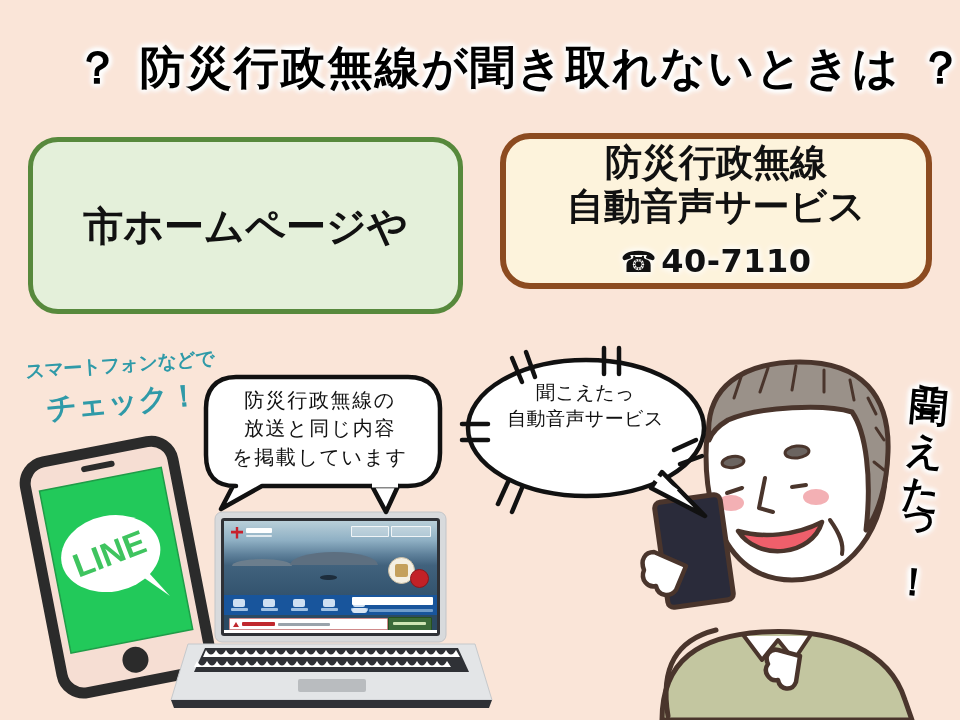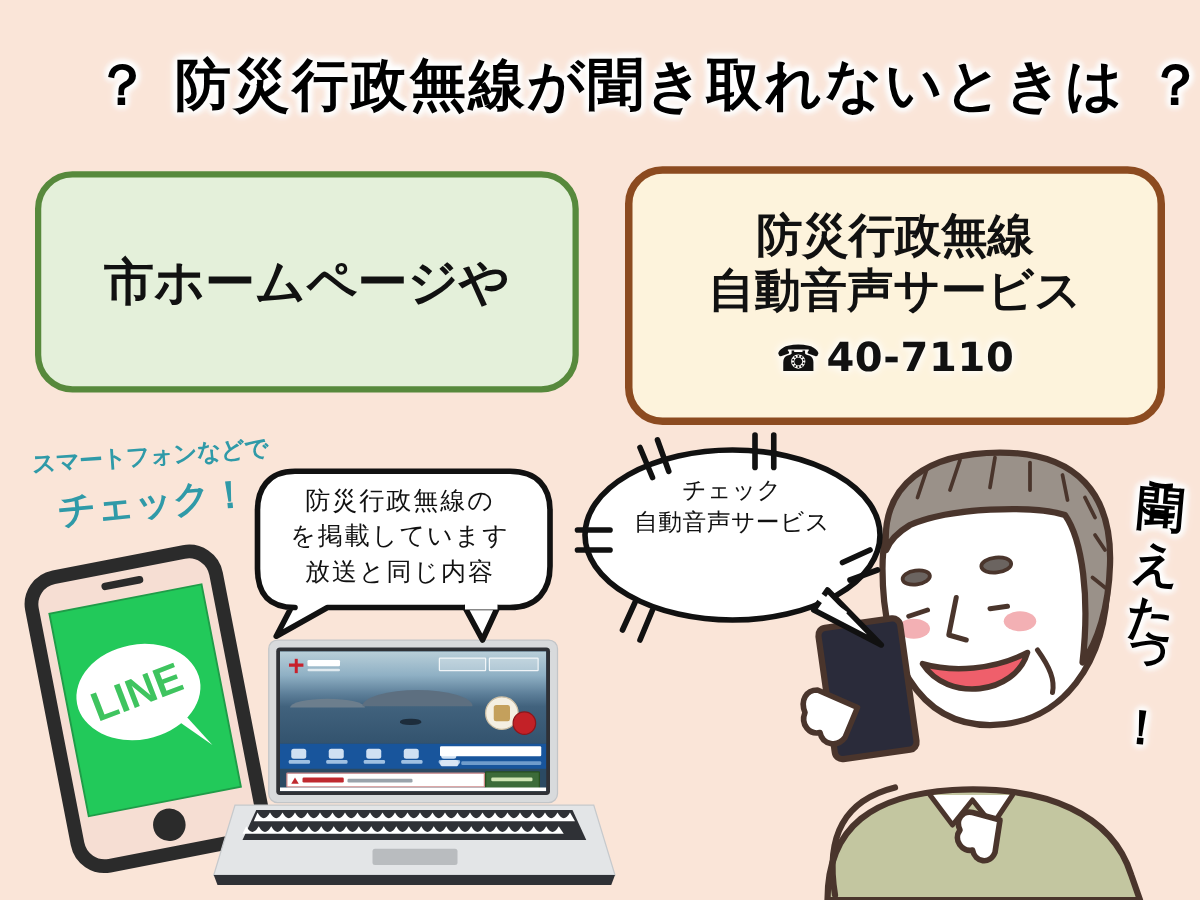--- a/index.html
+++ b/index.html
@@ -60,21 +60,21 @@
   #card-web {
     left: 28px;  top: 137px;
     width: 435px; height: 177px;
     background: #e4f0da;
     border: 5px solid #57893c;
   }
   #card-web .line { font-size: 40px; line-height: 1.30; letter-spacing: 0px; }
 
   #card-phone {
     left: 500px; top: 133px;
-    width: 432px; height: 207px;
+    width: 432px; height: 156px;
     background: #fdf3dc;
     border: 6px solid #8c4b20;
   }
   #card-phone .line { font-size: 37px; line-height: 1.18; }
   #card-phone .tel {
     font-size: 32px;
     letter-spacing: 0.5px;
     margin-top: 14px;
     text-shadow: 0 0 6px #fff, 0 0 9px #fff;
   }
@@ -432,24 +432,24 @@
     </div>
   </div>
 
   <div id="handwrite">
     <span class="hw1">スマートフォンなどで</span>
     <span class="hw2">チェック！</span>
   </div>
 
   <div class="bubble-text" id="bubble1-text">
     <div>防災行政無線の</div>
+    <div>放送と同じ内容</div>
     <div>を掲載しています</div>
-    <div>放送と同じ内容</div>
   </div>
 
   <div class="bubble-text" id="bubble2-text">
-    <div>チェック</div>
+    <div>聞こえたっ</div>
     <div>自動音声サービス</div>
   </div>
 
   <div id="kikoeta">聞こえたっ！</div>
 
 </div>
 
 </body></html>

